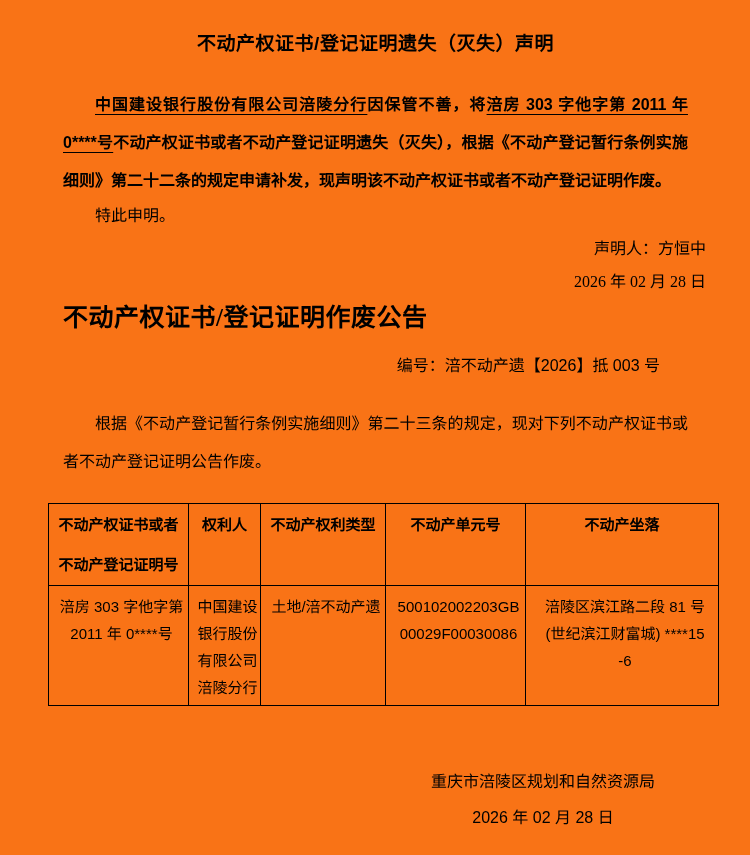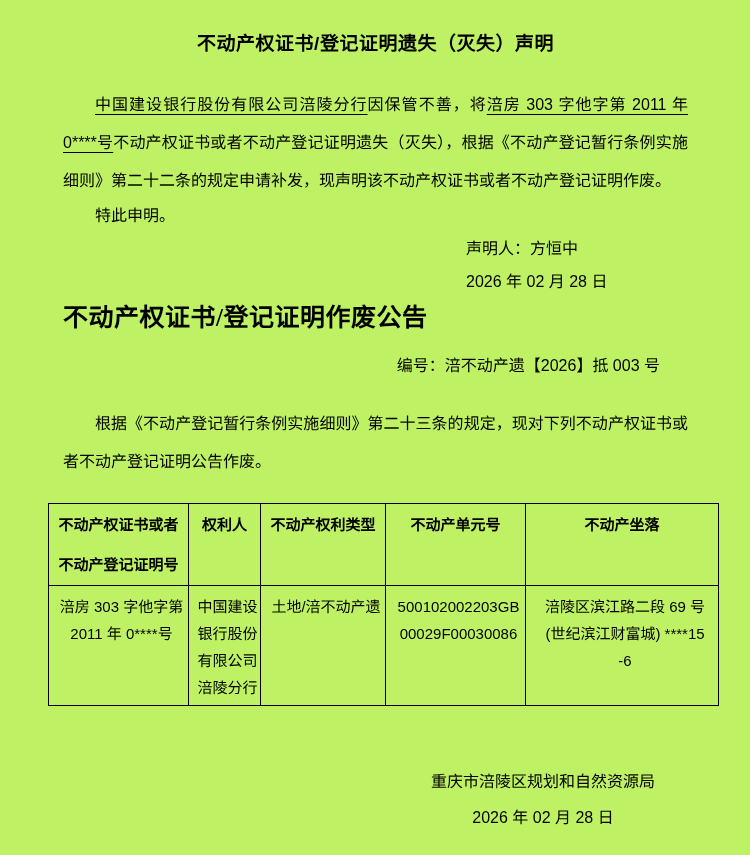--- a/index.html
+++ b/index.html
@@ -8,56 +8,58 @@
     background: #ffffff;
     color: #000000;
     font-family: "Liberation Sans", "DejaVu Sans", sans-serif;
   }
   .page {
     position: relative;
     width: 750px;
     height: 855px;
     box-sizing: border-box;
     padding: 30px 62px 0 63px;
-    background: #bef264;
+    background: #f97316;
     overflow: hidden;
   }
   
   .doc-title {
     margin: 0;
     font-size: 19px;
     font-weight: bold;
     line-height: 27px;
     text-align: center;
     letter-spacing: 0.5px;
   }
   .body-para {
     margin: 29px 0 0 0;
     font-size: 16px;
     line-height: 38px;
     text-align: justify;
     text-indent: 32px;
+    font-weight: bold;
   }
   .u {
     text-decoration: underline;
     text-underline-offset: 4px;
     text-decoration-thickness: 1px;
   }
   .closing-line {
     margin: 0;
     font-size: 16px;
     line-height: 32px;
     text-indent: 32px;
   }
   .sign-block {
     width: 240px;
     margin: 0 0 0 403px;
     font-size: 16px;
     line-height: 33px;
-    text-align: left;
+    text-align: right;
+    font-family: Liberation Serif, serif;
   }
   
   .doc-title2 {
     margin: 6px 0 0 0;
     font-size: 25px;
     font-weight: bold;
     line-height: 27px;
     text-align: left;
     letter-spacing: 0.5px;
     font-family: Liberation Serif, serif;
@@ -158,21 +160,21 @@
         <tr>
           <td>涪房 303 字他字第
 2011 年 0****号</td>
           <td>中国建设
 银行股份
 有限公司
 涪陵分行</td>
           <td>土地/涪不动产遗</td>
           <td>500102002203GB
 00029F00030086</td>
-          <td>涪陵区滨江路二段 69 号
+          <td>涪陵区滨江路二段 81 号
 (世纪滨江财富城) ****15
 -6</td>
         </tr>
       </tbody>
     </table>
 
     <div class="footer-block">
       <div>重庆市涪陵区规划和自然资源局</div>
       <div>2026 年 02 月 28 日</div>
     </div>

